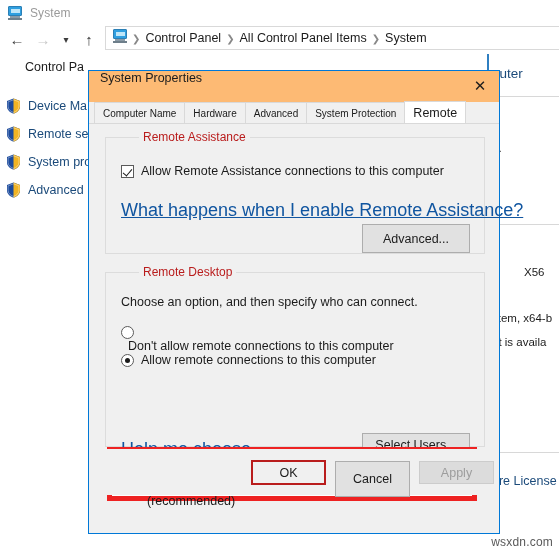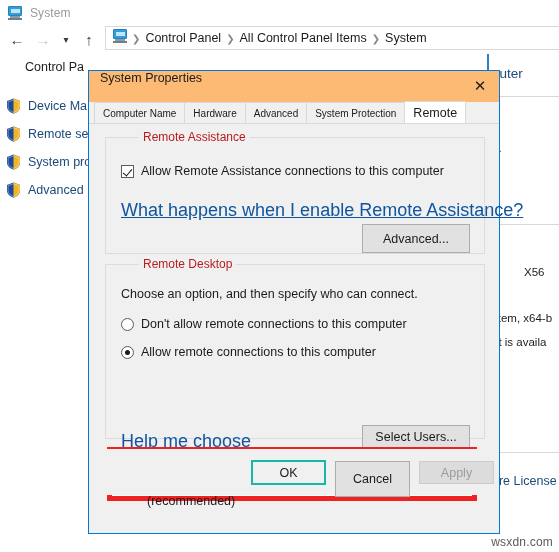--- a/index.html
+++ b/index.html
@@ -193,21 +193,21 @@
     position: absolute; font-size: 12.5px; color: #1b1b1b; white-space: nowrap;
   }
 
   .btn {
     position: absolute; background: #e1e1e1; border: 1px solid #adadad;
     font-size: 12.5px; color: #1b1b1b;
     display: flex; align-items: center; justify-content: center;
     font-family: "Liberation Sans", sans-serif;
   }
   .btn.disabled { color: #9d9d9d; background: #dcdcdc; border-color: #cccccc; }
-  .btn.default { background: #f0f0f0; border: 2px solid #14b8a6; }
+  .btn.default { background: #f0f0f0; border: 2px solid #b91c1c; }
 
   .highlight-box {
     position: absolute;
     border: 5px solid #ee2222;
     background: #ffffff;
   }
 
   .dlg-footer {
     position: absolute; left: 0; bottom: 0; width: 410px; height: 46px;
     background: #f0f0f0;
@@ -334,26 +334,26 @@
           <div class="row" style="left:15px; top:26px;">
             <span class="cb checked"></span>
             <span class="cb-label">Allow Remote Assistance connections to this computer</span>
           </div>
 
           <a class="link-text" style="left:15px; top:62px;" href="#">What happens when I enable Remote Assistance?</a>
 
           <div class="btn" style="left:256px; top:86px; width:108px; height:29px;">Advanced...</div>
         </div>
 
-        <div class="groupbox" style="left:15px; top:140px; width:380px; height:175px;padding-left:32px;">
+        <div class="groupbox" style="left:15px; top:148px; width:380px; height:175px;padding-left:32px;">
           <span class="gb-title">Remote Desktop</span>
 
           <div class="static-text" style="left:15px; top:22px;">Choose an option, and then specify who can connect.</div>
 
-          <div class="row" style="left:15px; top:52px;">
+          <div class="row" style="left:15px; top:52px;flex-direction:column;">
             <span class="radio"></span>
             <span class="cb-label">Don't allow remote connections to this computer</span>
           </div>
 
           <div class="row" style="left:15px; top:80px;">
             <span class="radio checked"></span>
             <span class="cb-label">Allow remote connections to this computer</span>
           </div>
 
           <a class="link-text" style="left:15px; top:166px;" href="#">Help me choose</a>

